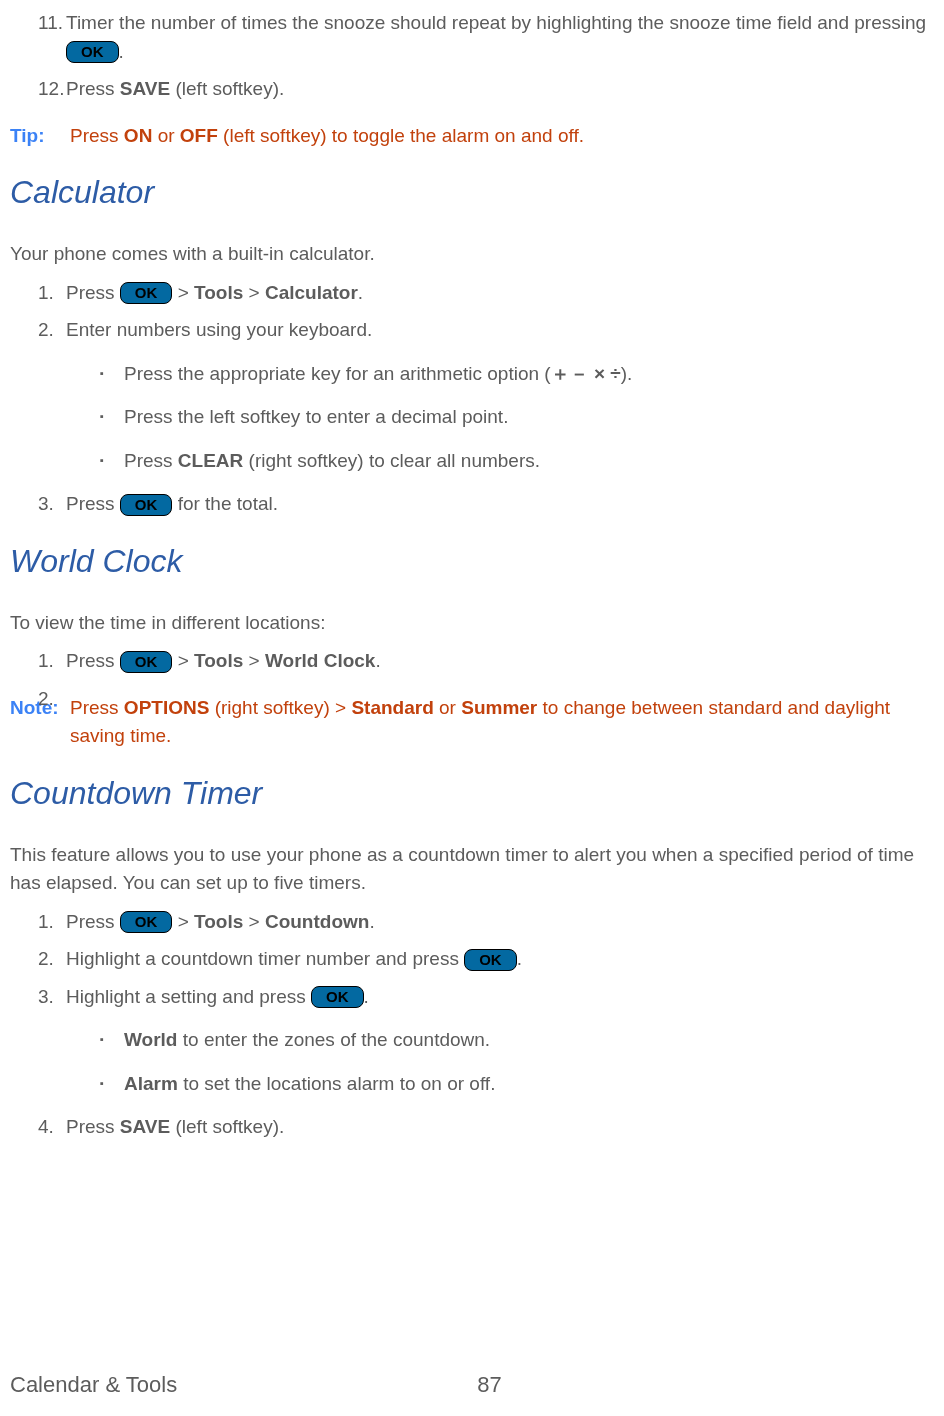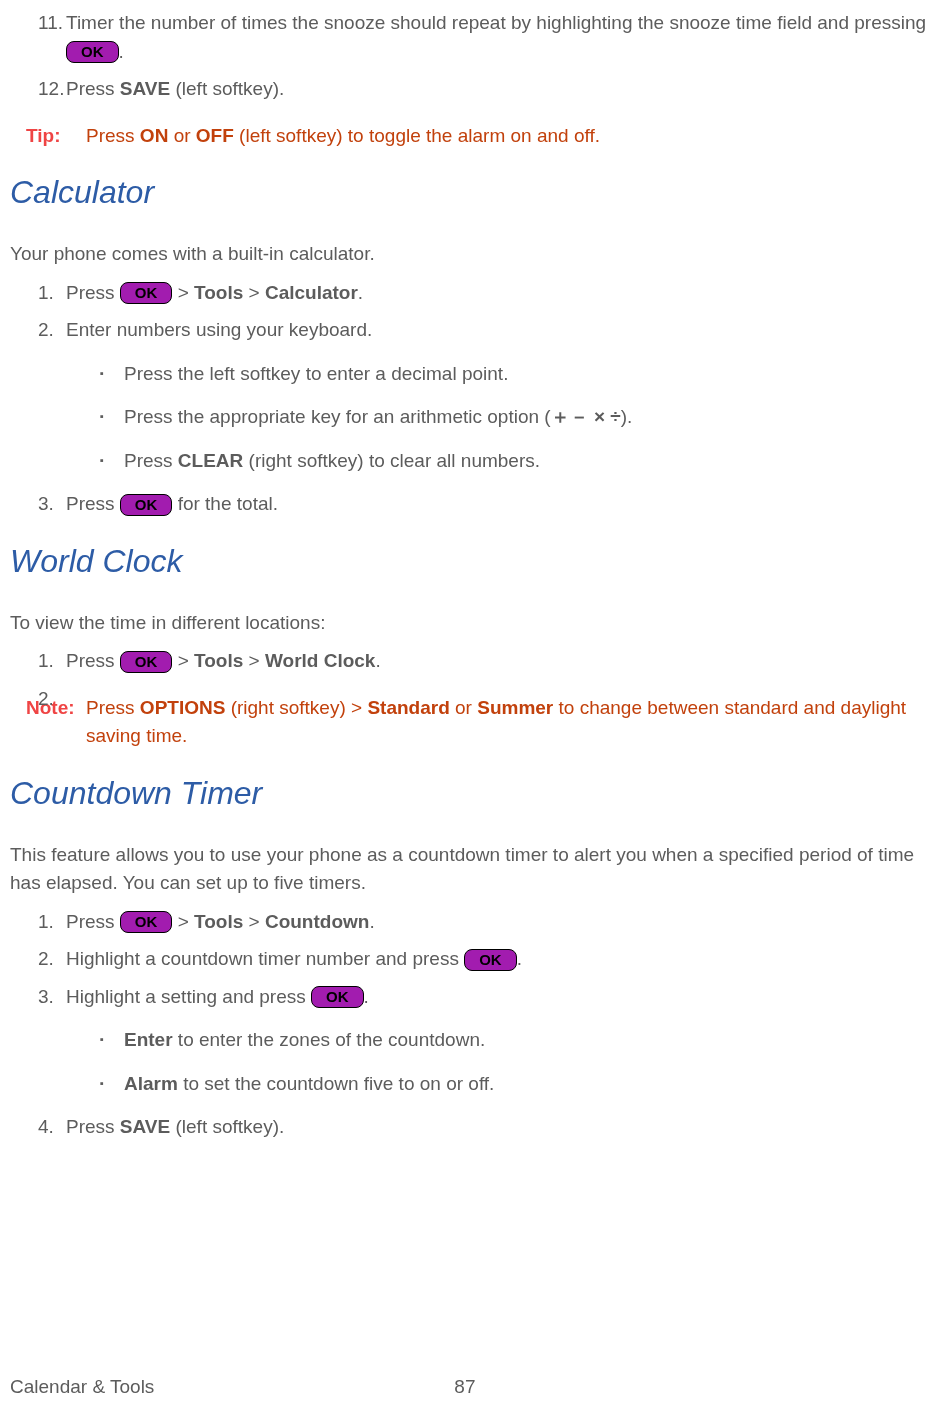--- a/index.html
+++ b/index.html
@@ -37,36 +37,36 @@
       display: inline-block;
       border: 1.5px solid #000;
       border-radius: 8px;
       padding: 1px 14px;
       font-weight: bold;
       font-family: Arial, sans-serif;
       font-size: 15px;
       color: #000;
       vertical-align: middle;
       line-height: 1.2;
-      background: #a21caf;
+      background: #0369a1;
     }
     .tipnote { display: flex; margin: 18px 0; }
-    .tipnote-label { color: #ef4444; font-weight: bold; flex: 0 0 60px; margin-left: 16px; }
+    .tipnote-label { color: #3b82f6; font-weight: bold; flex: 0 0 60px; }
     .tipnote-body { color: #c2410c; flex: 1; }
     .tipnote-body .strong { font-weight: bold; }
     .b { font-weight: bold; }
     .intro { margin: 24px 0 10px 0; }
     .footer {
       position: absolute;
       bottom: 15px;
       left: 10px;
       right: 10px;
       display: flex;
       color: #5c5c5c;
-      font-size: 19px;
+      font-size: 22px;
     }
     .footer-title { flex: 0 0 auto; }
     .footer-page { margin-left: 300px; }
   </style>
 </head>
 <body>
 
 <div class="content">
 
   <ol>
@@ -95,24 +95,24 @@
       <span class="num">1.</span>
       <span>Press </span>
       <span class="ok-btn">OK</span>
       <span> &gt; </span><span class="b">Tools</span><span> &gt; </span><span class="b">Calculator</span><span>.</span>
     </li>
     <li>
       <span class="num">2.</span>
       <span>Enter numbers using your keyboard.</span>
       <ul>
         <li>
-          <span>Press the left softkey to enter a decimal point.</span>
+          <span>Press the appropriate key for an arithmetic option (</span><span class="b">＋－ × ÷</span><span>).</span>
         </li>
         <li>
-          <span>Press the appropriate key for an arithmetic option (</span><span class="b">＋－ × ÷</span><span>).</span>
+          <span>Press the left softkey to enter a decimal point.</span>
         </li>
         <li>
           <span>Press </span><span class="b">CLEAR</span><span> (right softkey) to clear all numbers.</span>
         </li>
       </ul>
     </li>
     <li>
       <span class="num">3.</span>
       <span>Press </span>
       <span class="ok-btn">OK</span>
@@ -154,24 +154,24 @@
       <span class="num">2.</span>
       <span>Highlight a countdown timer number and press </span>
       <span class="ok-btn">OK</span><span>.</span>
     </li>
     <li>
       <span class="num">3.</span>
       <span>Highlight a setting and press </span>
       <span class="ok-btn">OK</span><span>.</span>
       <ul>
         <li>
-          <span class="b">Enter</span><span> to enter the zones of the countdown.</span>
+          <span class="b">World</span><span> to enter the zones of the countdown.</span>
         </li>
         <li>
-          <span class="b">Alarm</span><span> to set the countdown five to on or off.</span>
+          <span class="b">Alarm</span><span> to set the locations alarm to on or off.</span>
         </li>
       </ul>
     </li>
     <li>
       <span class="num">4.</span>
       <span>Press </span><span class="b">SAVE</span><span> (left softkey).</span>
     </li>
   </ol>
 </div>
 

